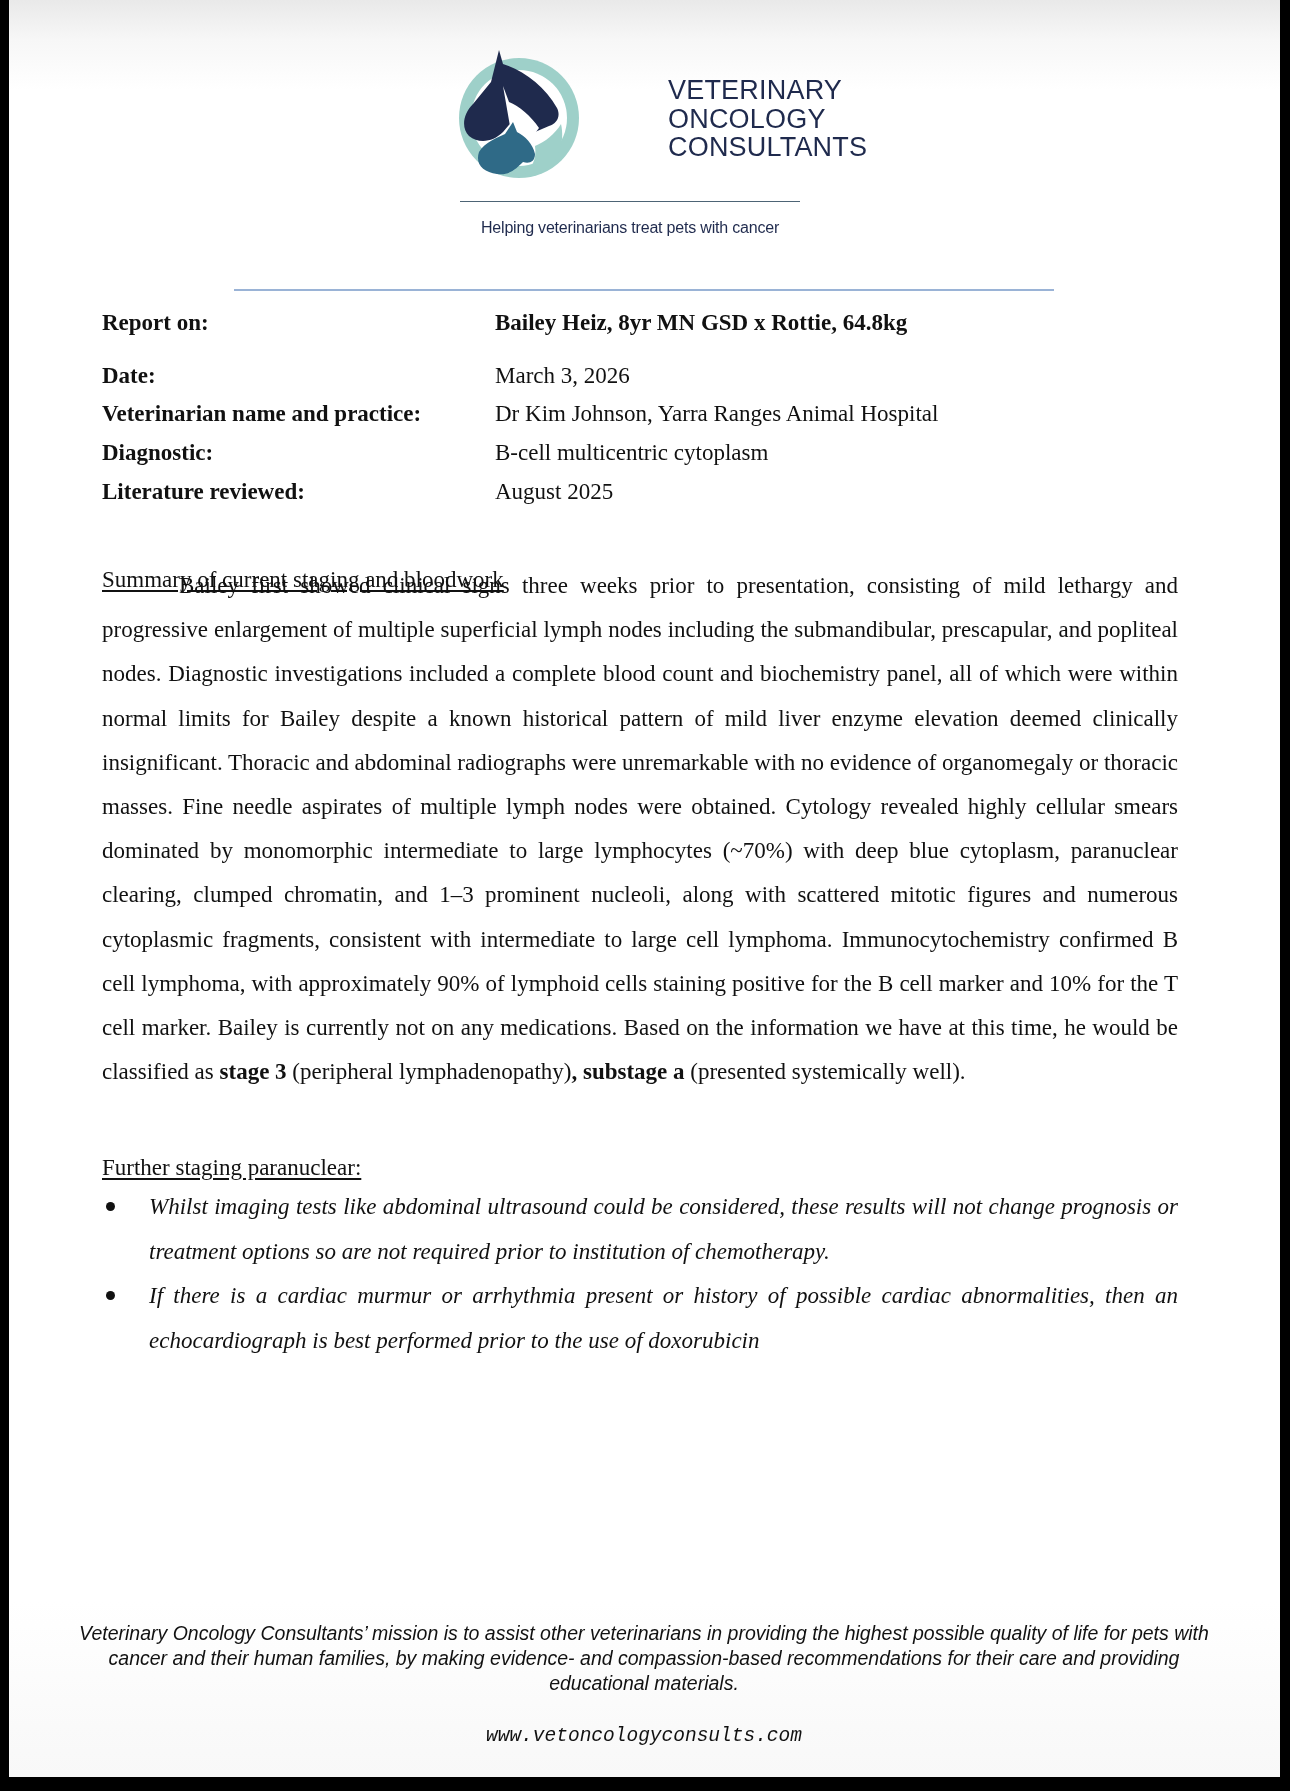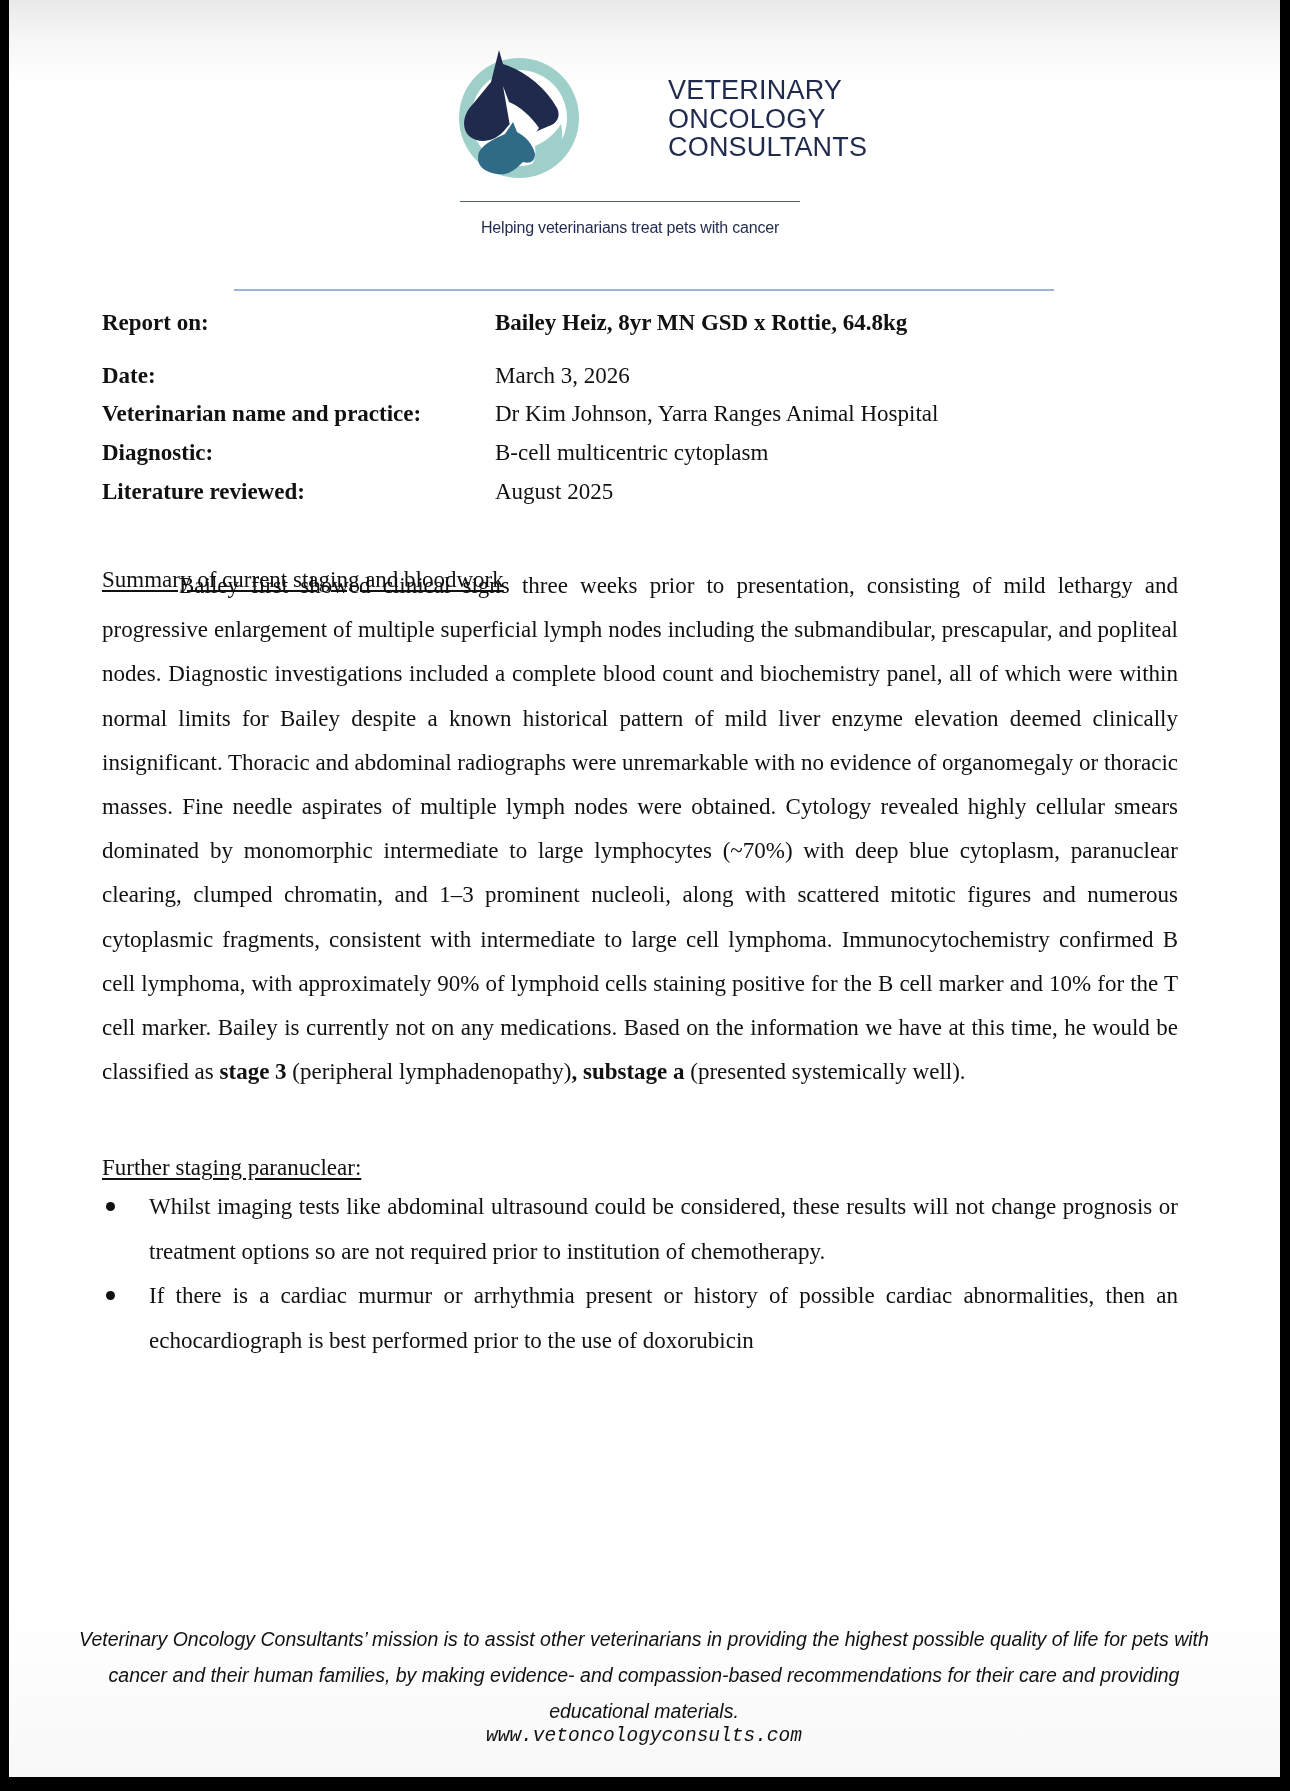--- a/index.html
+++ b/index.html
@@ -47,21 +47,21 @@
   .bullets { position: absolute; left: 93px; width: 1076px; margin: 0; padding: 0; list-style: none; font-size: 23px; line-height: 44.5px; }
   .bullets li { position: relative; padding-left: 47px; text-align: justify; }
   .bullets li .dot {
     position: absolute; left: 4px; top: 17px; width: 9px; height: 9px; border-radius: 50%; background: #111;
   }
 
   
   .mission {
     position: absolute; left: 60px; width: 1150px; top: 1621px; text-align: center;
     font-family: "Liberation Sans", "DejaVu Sans", sans-serif; font-style: italic;
-    font-size: 19.5px; line-height: 36px; color: #111;
+    font-size: 19.5px; line-height: 25px; color: #111;
   }
   .website {
     position: absolute; left: 60px; width: 1150px; top: 1725px; text-align: center;
     font-family: Liberation Mono, monospace; font-style: italic;
     font-size: 19.5px; color: #111;
   }
 </style>
 </head>
 <body>
 
@@ -109,20 +109,20 @@
   </div>
   <div class="info-row" style="top:479px;">
     <span class="info-label">Literature reviewed:</span>
     <span class="info-value">August 2025</span>
   </div>
 
   <div class="section-heading" style="top:567px;">Summary of current staging and bloodwork</div>
   <div class="para" style="top:564px;"><span>Bailey first showed clinical signs three weeks prior to presentation, consisting of mild lethargy and progressive enlargement of multiple superficial lymph nodes including the submandibular, prescapular, and popliteal nodes. Diagnostic investigations included a complete blood count and biochemistry panel, all of which were within normal limits for Bailey despite a known historical pattern of mild liver enzyme elevation deemed clinically insignificant. Thoracic and abdominal radiographs were unremarkable with no evidence of organomegaly or thoracic masses. Fine needle aspirates of multiple lymph nodes were obtained. Cytology revealed highly cellular smears dominated by monomorphic intermediate to large lymphocytes (~70%) with deep blue cytoplasm, paranuclear clearing, clumped chromatin, and 1–3 prominent nucleoli, along with scattered mitotic figures and numerous cytoplasmic fragments, consistent with intermediate to large cell lymphoma. Immunocytochemistry confirmed B cell lymphoma, with approximately 90% of lymphoid cells staining positive for the B cell marker and 10% for the T cell marker. Bailey is currently not on any medications. Based on the information we have at this time, he would be classified as </span><b>stage 3</b><span> (peripheral lymphadenopathy)</span><b>, substage a</b><span> (presented systemically well).</span></div>
 
   <div class="section-heading" style="top:1155px;">Further staging paranuclear:</div>
-  <ul class="bullets" style="top:1185px;">
+  <ul class="bullets" style="top:1185px;font-style:italic;">
     <li><span class="dot"></span><span>Whilst imaging tests like abdominal ultrasound could be considered, these results will not change prognosis or treatment options so are not required prior to institution of chemotherapy.</span></li>
     <li><span class="dot"></span><span>If there is a cardiac murmur or arrhythmia present or history of possible cardiac abnormalities, then an echocardiograph is best performed prior to the use of doxorubicin</span></li>
   </ul>
 
   <div class="mission">Veterinary Oncology Consultants’ mission is to assist other veterinarians in providing the highest possible quality of life for pets with cancer and their human families, by making evidence- and compassion-based recommendations for their care and providing educational materials.</div>
   <div class="website">www.vetoncologyconsults.com</div>
 </div>
 
 </body></html>

